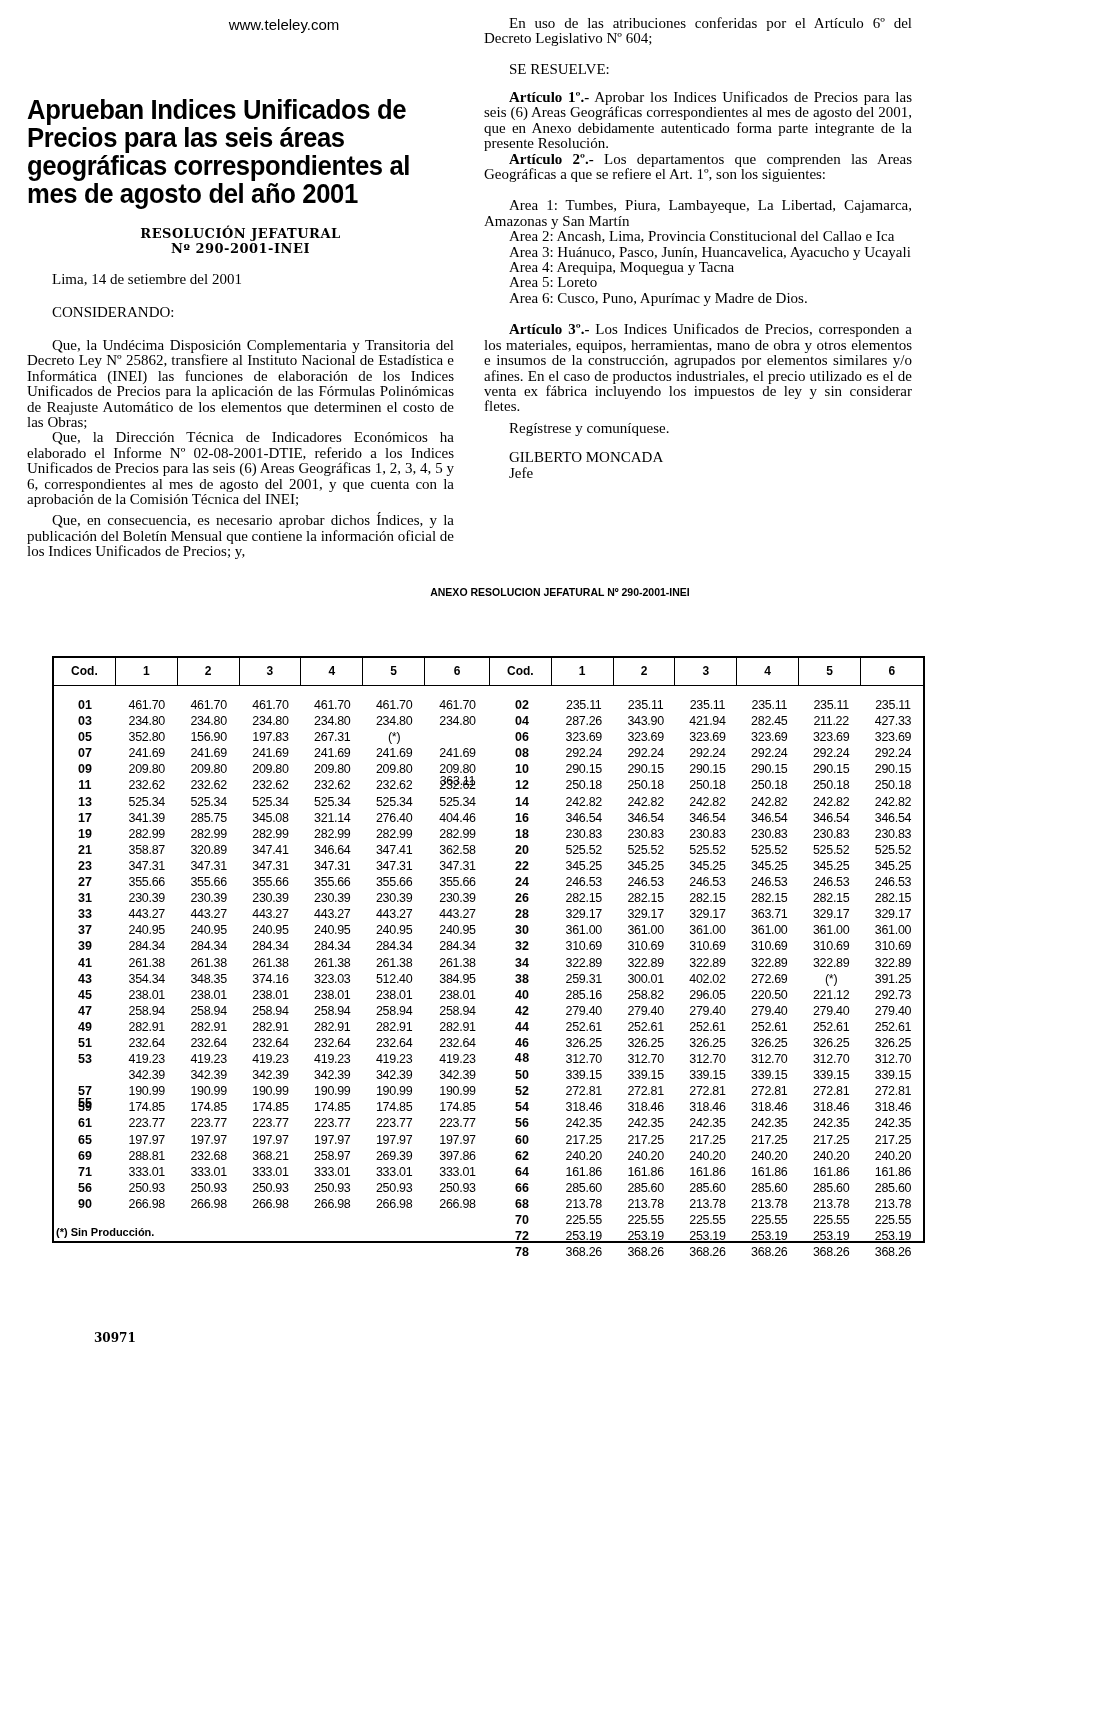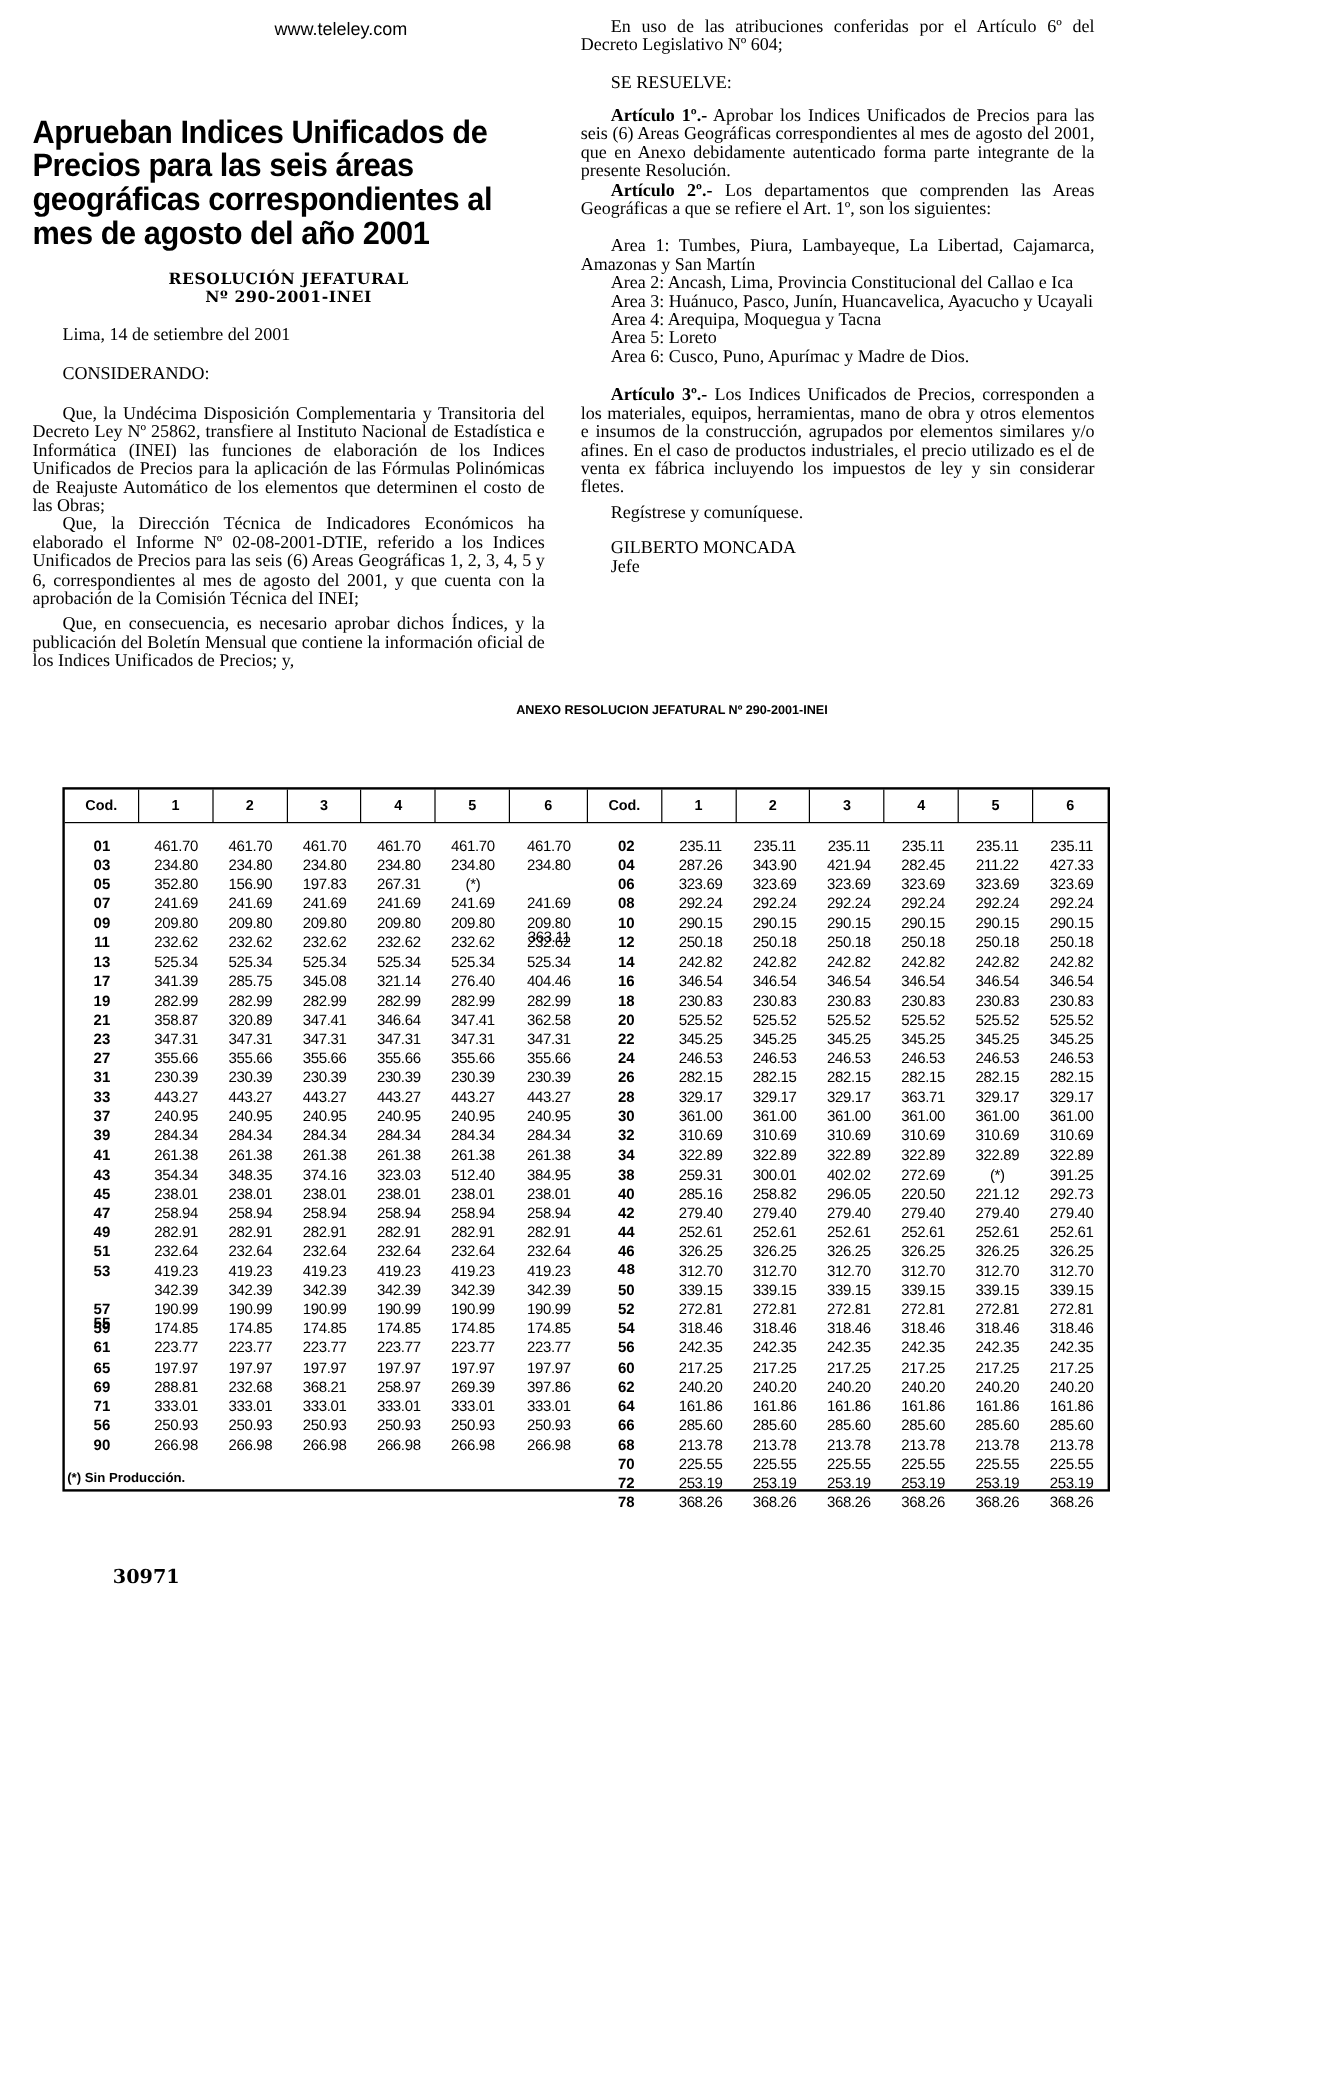--- a/index.html
+++ b/index.html
@@ -45,21 +45,21 @@
   .th { height: 27px; line-height: 27px; text-align: center; font-family: "Liberation Sans", sans-serif; font-weight: 700; font-size: 12px; border-right: 1.5px solid #000; box-sizing: border-box; }
   .th:last-child { border-right: none; }
 
   .block { position: absolute; top: 39px; }
   .row { display: flex; height: 16.1px; line-height: 16.1px; font-family: "Liberation Sans", sans-serif; font-size: 12.5px; }
   .cell-code { font-weight: 700; text-align: center; }
   .cell-val { text-align: center; letter-spacing: -0.3px; }
 
   .footnote { position: absolute; left: 2px; bottom: 3px; font-family: "Liberation Sans", sans-serif; font-weight: 700; font-size: 11px; }
 
-  .page-num { left: 94px; top: 1304px; font-family: "DejaVu Serif", serif; font-weight: 700; font-size: 16px; }
+  .page-num { left: 94px; top: 1331px; font-family: "DejaVu Serif", serif; font-weight: 700; font-size: 12px; }
 </style>
 </head>
 <body>
 
 <div class="abs masthead">
   <div class="logo-url">www.teleley.com</div>
 </div>
 
 <div class="abs headline">Aprueban Indices Unificados de Precios para las seis áreas geográficas correspondientes al mes de agosto del año 2001</div>
 

